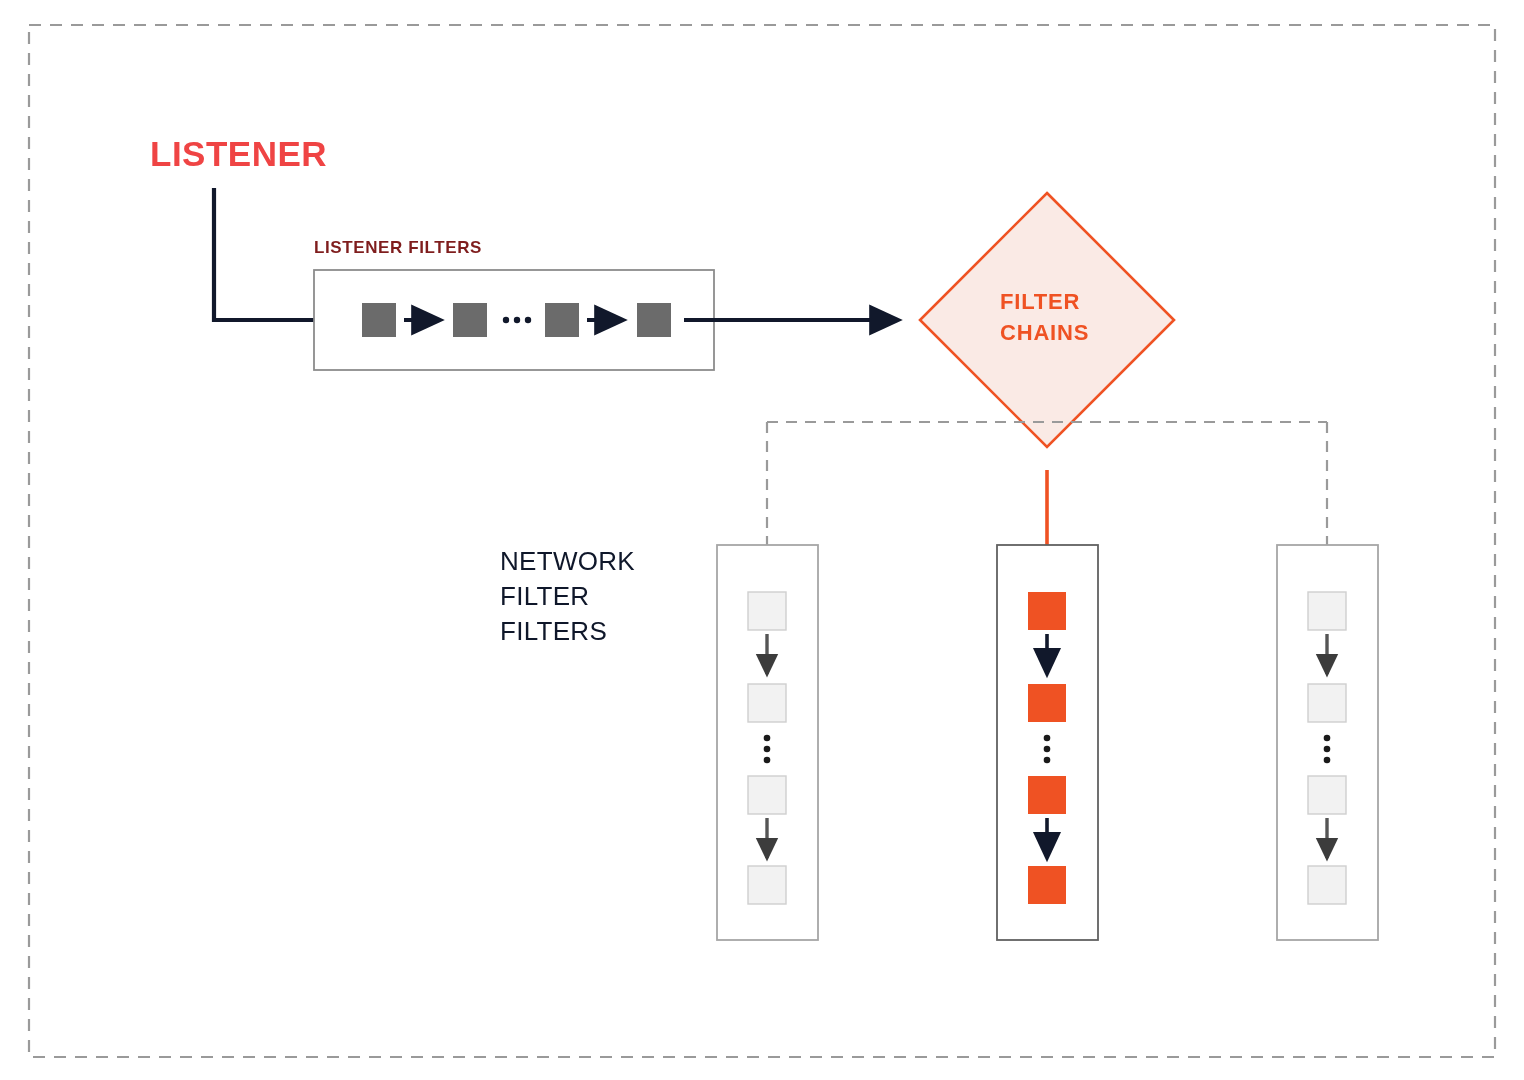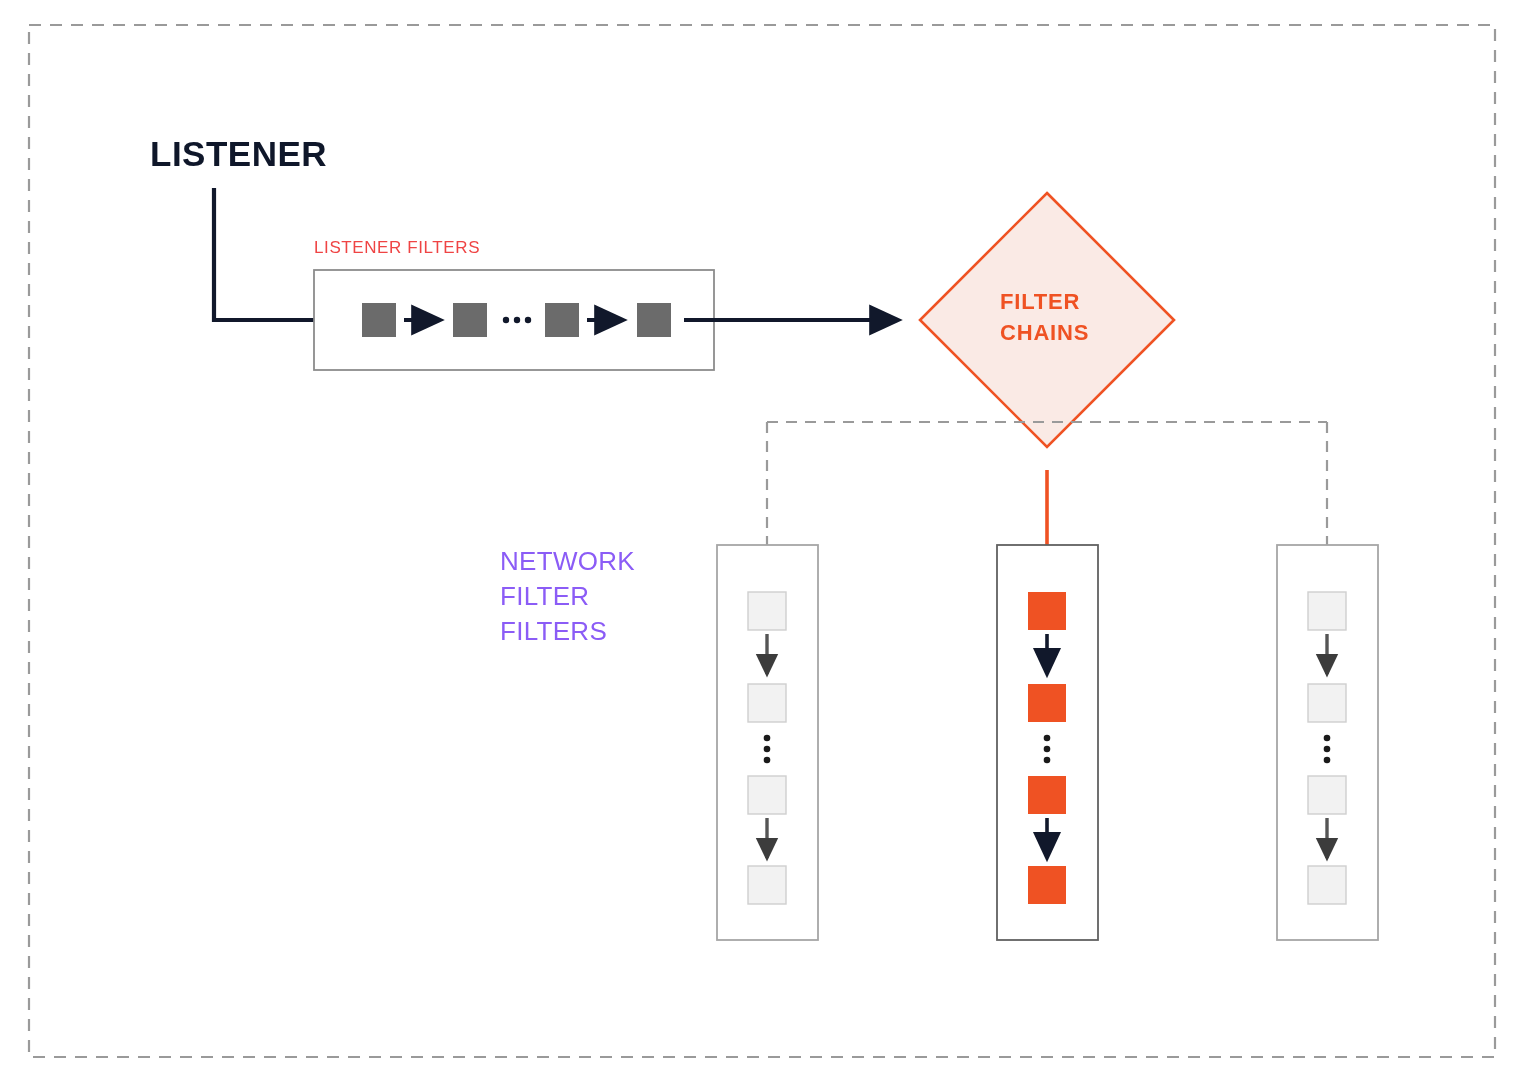--- a/index.html
+++ b/index.html
@@ -31,48 +31,48 @@
     white-space: pre;
     margin: 0;
     padding: 0;
   }
   #listener-title {
     left: 150px;
     top: 134px;
     font-size: 35px;
     font-weight: bold;
     letter-spacing: 0.5px;
-    color: #0f172a;
+    color: #ef4444;
   }
   #listener-filters-label {
     left: 314px;
     top: 238px;
     font-size: 17px;
-    font-weight: normal;
+    font-weight: bold;
     letter-spacing: 0.6px;
-    color: #ef4444;
+    color: #7f1d1d;
   }
   #filter-match-label {
     left: 1000px;
     top: 286px;
     font-size: 22px;
     font-weight: bold;
     line-height: 31px;
     letter-spacing: 0.8px;
     color: #ef5223;
     text-align: left;
   }
   #network-filter-chains-label {
     left: 500px;
     top: 544px;
     font-size: 26px;
     font-weight: normal;
     line-height: 35px;
     letter-spacing: 0.3px;
-    color: #8b5cf6;
+    color: #0f172a;
   }
 </style>
 </head>
 <body>
 
 <div id="stage">
 
   <svg id="diagram-svg" viewBox="0 0 1524 1080" xmlns="http://www.w3.org/2000/svg">
     <defs>
       <marker id="arrow-ink" markerWidth="9" markerHeight="9" refX="7.2" refY="4.5" orient="auto" markerUnits="strokeWidth">

